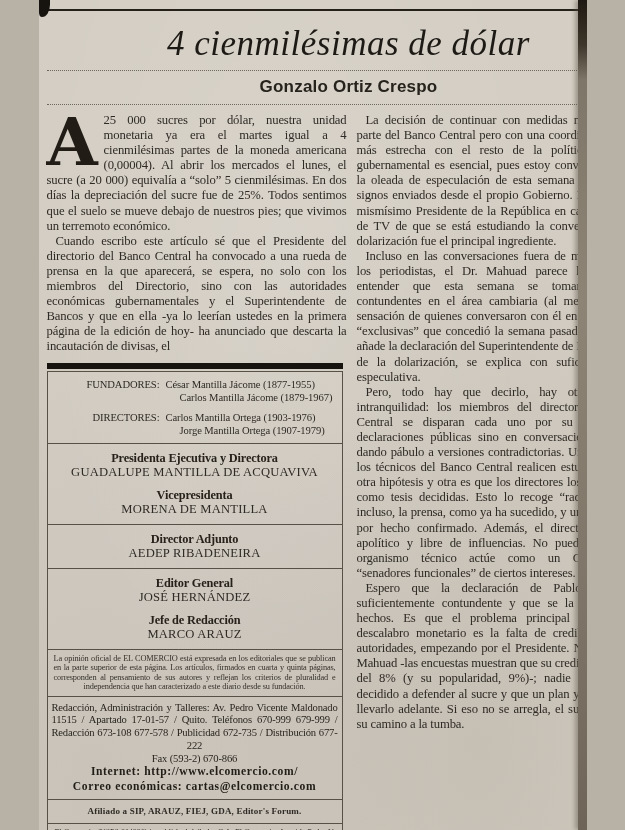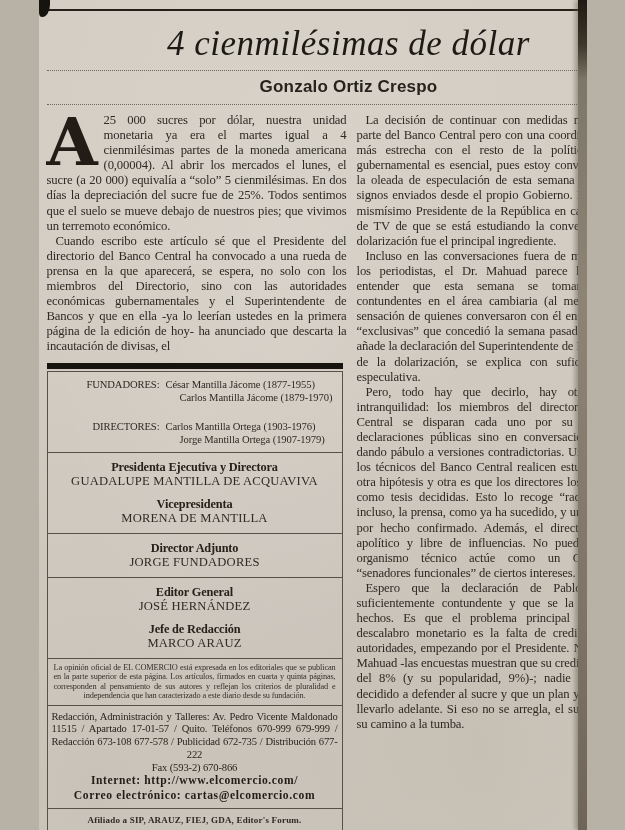--- a/index.html
+++ b/index.html
@@ -52,21 +52,21 @@
     font-family:"DejaVu Serif", serif;
   }
 
   
   .masthead{margin-top:8px;width:296px;}
   .mast-bar{height:6px;background:#17130e;margin-bottom:2px;}
   .mast-box{border:1px solid #565046;background:rgba(255,255,255,.03);}
   .cell{border-bottom:1px solid #565046;padding:6px 8px;}
   .cell:last-child{border-bottom:none;}
 
-  .frow{display:flex;font-size:10.6px;line-height:13px;text-align:left;letter-spacing:-0.1px;margin-bottom:16px;}
+  .frow{display:flex;font-size:10.6px;line-height:13px;text-align:left;letter-spacing:-0.1px;margin-bottom:7px;}
   .frow:last-child{margin-bottom:0;}
   .flabel{width:104px;text-align:right;padding-right:6px;white-space:nowrap;}
   .fnames{flex:1;}
   .fnames .l2{padding-left:14px;}
 
   .rolecell{text-align:center;padding:7px 6px;}
   .role{margin-bottom:8px;}
   .role:last-child{margin-bottom:0;}
   .rtitle{font-weight:700;font-size:12.3px;line-height:14px;color:#26211a;}
   .rname{font-size:12.6px;line-height:15px;letter-spacing:.2px;}
@@ -101,21 +101,21 @@
         <p>Cuando escribo este artículo sé que el Presidente del directorio del Banco Central ha convocado a una rueda de prensa en la que aparecerá, se espera, no solo con los miembros del Directorio, sino con las autoridades económicas gubernamentales y el Superintendente de Bancos y que en ella -ya lo leerían ustedes en la primera página de la edición de hoy- ha anunciado que descarta la incautación de divisas, el</p>
 
         <div class="masthead">
           <div class="mast-bar"></div>
           <div class="mast-box">
             <div class="cell">
               <div class="frow">
                 <span class="flabel">FUNDADORES:</span>
                 <span class="fnames">
                   <span class="l1" style="display:block">César Mantilla Jácome (1877-1955)</span>
-                  <span class="l2" style="display:block">Carlos Mantilla Jácome (1879-1970)</span>
+                  <span class="l2" style="display:block">Carlos Mantilla Jácome (1879-1967)</span>
                 </span>
               </div>
               <div class="frow">
                 <span class="flabel">DIRECTORES:</span>
                 <span class="fnames">
                   <span class="l1" style="display:block">Carlos Mantilla Ortega (1903-1976)</span>
                   <span class="l2" style="display:block">Jorge Mantilla Ortega (1907-1979)</span>
                 </span>
               </div>
             </div>
@@ -127,42 +127,42 @@
               </div>
               <div class="role">
                 <div class="rtitle">Vicepresidenta</div>
                 <div class="rname">MORENA DE MANTILLA</div>
               </div>
             </div>
 
             <div class="cell rolecell">
               <div class="role">
                 <div class="rtitle">Director Adjunto</div>
-                <div class="rname">JORGE FUNDADORES</div>
+                <div class="rname">AEDEP RIBADENEIRA</div>
               </div>
             </div>
 
             <div class="cell rolecell">
               <div class="role">
                 <div class="rtitle">Editor General</div>
                 <div class="rname">JOSÉ HERNÁNDEZ</div>
               </div>
               <div class="role">
                 <div class="rtitle">Jefe de Redacción</div>
                 <div class="rname">MARCO ARAUZ</div>
               </div>
             </div>
 
             <div class="cell disclaimer">La opinión oficial de EL COMERCIO está expresada en los editoriales que se publican en la parte superior de esta página. Los artículos, firmados en cuarta y quinta páginas, corresponden al pensamiento de sus autores y reflejan los criterios de pluralidad e independencia que han caracterizado a este diario desde su fundación.</div>
 
             <div class="cell contactcell">
               <div class="addr">Redacción, Administración y Talleres: Av. Pedro Vicente Maldonado 11515 / Apartado 17-01-57 / Quito. Teléfonos 670-999 679-999 / Redacción 673-108 677-578 / Publicidad 672-735 / Distribución 677-222</div>
               <div class="faxline">Fax (593-2) 670-866</div>
               <div class="netline"><span>Internet:</span> <span>http://www.elcomercio.com/</span></div>
-              <div class="netline"><span>Correo electrónico:</span> <span>cartas@elcomercio.com</span></div>
+              <div class="netline"><span>Correo económicas:</span> <span>cartas@elcomercio.com</span></div>
             </div>
 
             <div class="cell affil">Afiliado a SIP, ARAUZ, FIEJ, GDA, Editor's Forum.</div>
 
             <div class="cell legal">El Comercio (USPS 014296) is published daily by C.A. El Comercio, Avenida Pedro V. Maldonado 11515 y Tablón, Quito - Ecuador. Subscription rates are $555.00 per year. Postage paid at Miami, Florida. Postmaster: Send address changes to El Comercio Publishing, P.O. Box 52-0805 Miami, FL. Tel. (305)876-9823 Fax (305)876-9825</div>
           </div>
         </div>
       </div>
 
       <div class="col col-right">

